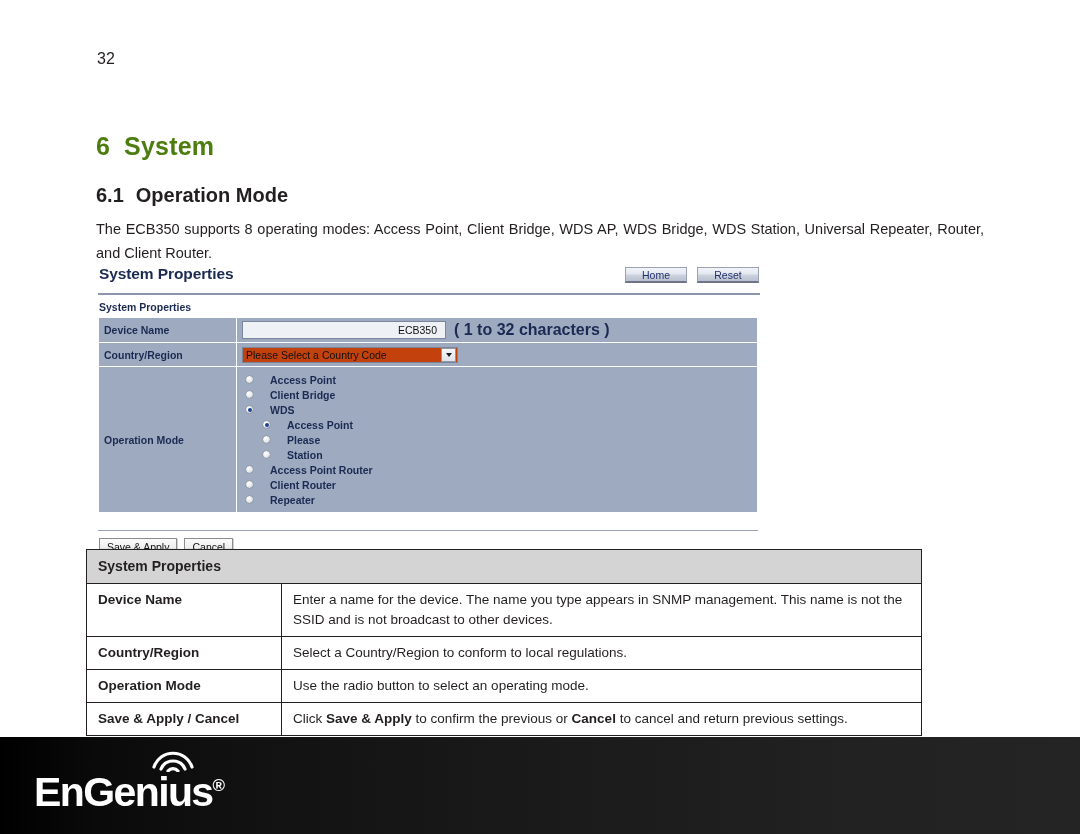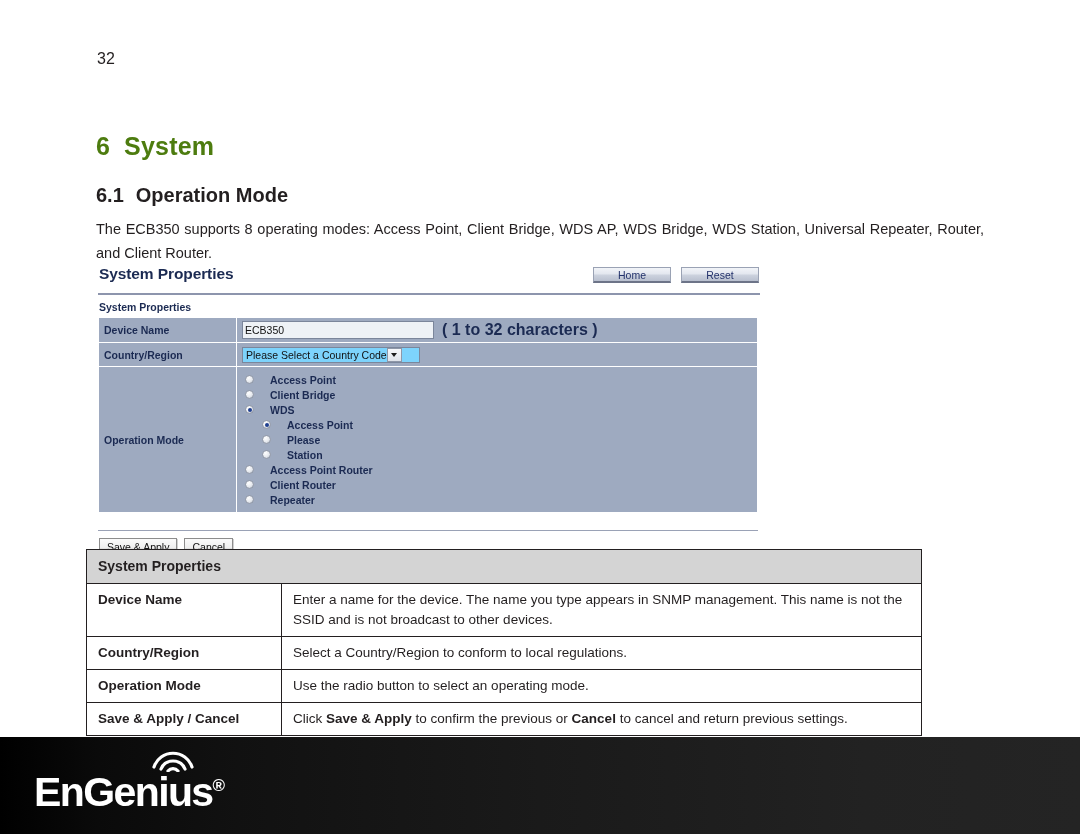--- a/index.html
+++ b/index.html
@@ -79,21 +79,21 @@
     letter-spacing: -0.1px;
   }
   .webui-btns {
     position: absolute;
     right: 1px;
     top: 2px;
     display: flex;
     gap: 10px;
   }
   .ui-btn {
-    width: 78px;
+    width: 62px;
     height: 16px;
     font-size: 10.5px;
     color: #23326b;
     text-align: center;
     line-height: 15px;
     background: linear-gradient(to bottom,#f2f4f8 0%,#e3e7ef 45%,#ccd2de 55%,#b9c0cf 100%);
     border: 1px solid #9aa2b4;
     border-bottom: 2px solid #6d7488;
     box-sizing: border-box;
     font-family: "Liberation Sans", sans-serif;
@@ -138,36 +138,38 @@
     align-items: center;
     gap: 8px;
   }
   .text-input {
     width: 186px;
     height: 14px;
     border: 1px solid #7b869b;
     background: #eef2f6;
     font-size: 10.5px;
     color: #111;
-    padding: 1px 2px;
+    padding: 1px 8px;
     box-sizing: content-box;
     font-family: "Liberation Sans", sans-serif;
+    text-align: right;
   }
   .hint {
     font-size: 16px;
     font-weight: bold;
     color: #1b2a52;
   }
   .select-box {
-    width: 178px;
+    width: 216px;
     height: 16px;
     border: 1px solid #7b869b;
-    background: #7dd3fc;
+    background: #c2410c;
     display: flex;
     align-items: center;
+    justify-content: space-between;
     font-size: 10.5px;
     color: #111;
     padding: 0 0 0 3px;
     box-sizing: border-box;
   }
   .select-arrow {
     width: 15px;
     height: 14px;
     margin: 0 1px 0 0;
     background: linear-gradient(to bottom,#f6f7fa,#dfe3ea);

